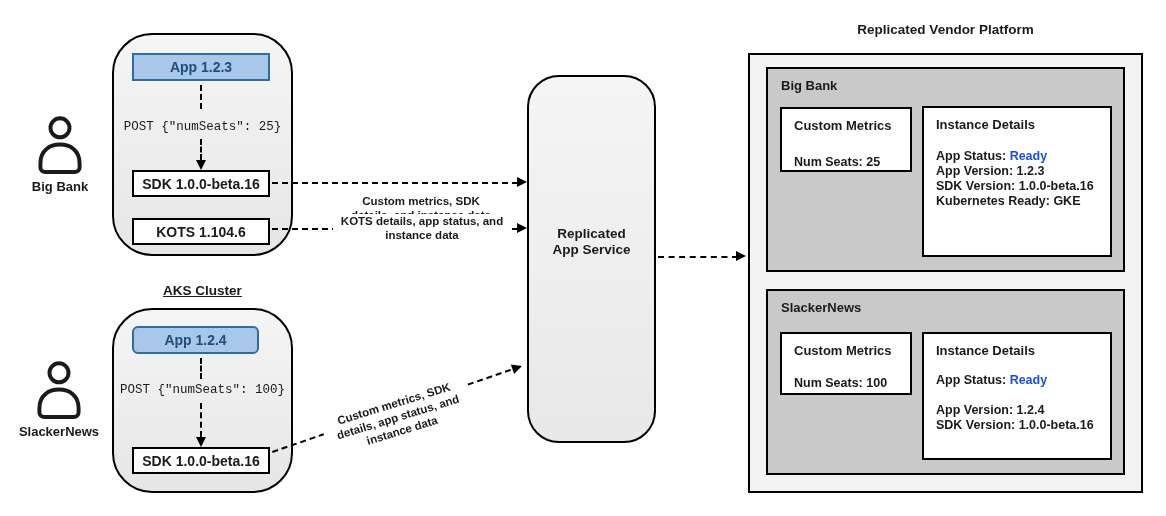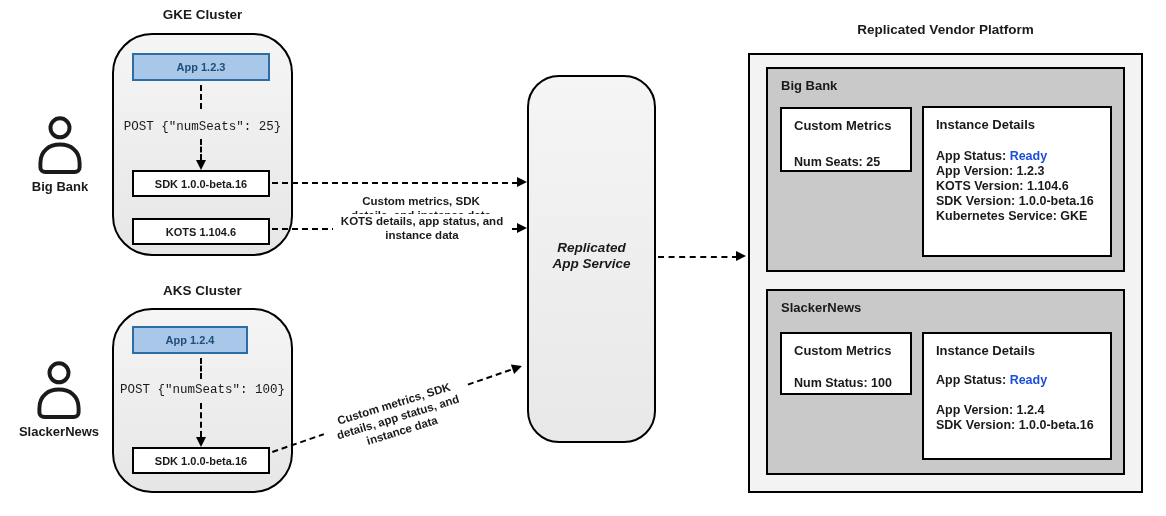--- a/index.html
+++ b/index.html
@@ -2,21 +2,21 @@
 <html><head>
 <meta charset="utf-8">
 <style>
   html,body{margin:0;padding:0;background:#fff;}
   .canvas{position:relative;width:1166px;height:516px;background:#fff;
     font-family:"Liberation Sans",sans-serif;color:#1a1a1a;overflow:hidden;}
   .abs{position:absolute;box-sizing:border-box;}
   .cluster{background:linear-gradient(#f5f5f5,#e6e6e6);border:2.5px solid #000;border-radius:40px;}
   .service{background:linear-gradient(#f5f5f5,#e8e8e8);border:2.5px solid #000;border-radius:32px;}
   .node{background:#fff;border:2px solid #000;display:flex;align-items:center;justify-content:center;
-    font-weight:bold;font-size:11px;}
+    font-weight:bold;font-size:14px;}
   .app-node{background:#a9c7e8;border:2px solid #2e6da4;color:#1f4e79;}
   .title{font-weight:bold;font-size:13.5px;text-align:center;}
   .mono{font-family:"Liberation Mono","DejaVu Sans Mono",monospace;font-size:12.5px;text-align:center;}
   .vdash{width:0;border-left:2.5px dashed #000;}
   .hdash{height:0;border-top:2px dashed #000;}
   .arrow-right{width:0;height:0;border-left:10px solid #000;border-top:5.5px solid transparent;border-bottom:5.5px solid transparent;}
   .arrow-down{width:0;height:0;border-top:10px solid #000;border-left:5.5px solid transparent;border-right:5.5px solid transparent;}
   .flow-label{font-weight:bold;font-size:11.5px;line-height:14px;text-align:center;background:#fff;}
   .platform{background:#f3f3f3;border:2.5px solid #000;}
   .section{background:#c9c9c9;border:2px solid #000;}
@@ -40,83 +40,81 @@
   </div>
 
   <div class="abs actor" style="left:14px;top:358px;width:90px;">
     <svg width="56" height="62" viewBox="0 0 100 110">
       <circle cx="50" cy="26" r="17" fill="none" stroke="#1a1a1a" stroke-width="7"></circle>
       <path d="M15 97 v-8 c0 -22 16 -33 35 -33 s35 11 35 33 v8 c0 5 -4 8 -9 8 h-52 c-5 0 -9 -3 -9 -8 z" fill="none" stroke="#1a1a1a" stroke-width="7" stroke-linejoin="round"></path>
     </svg>
     <div class="title" style="font-size:13px;">SlackerNews</div>
   </div>
 
-  <div class="abs title" style="left:112px;top:7px;width:181px;">GKE Cluster</div>
   <div class="abs cluster" style="left:112px;top:33px;width:181px;height:223px;"></div>
   <div class="abs node app-node" style="left:132px;top:53px;width:138px;height:28px;">App 1.2.3</div>
   <div class="abs vdash" style="left:200px;top:85px;height:24px;"></div>
   <div class="abs mono" style="left:112px;top:120px;width:181px;">POST {"numSeats": 25}</div>
   <div class="abs vdash" style="left:200px;top:139px;height:21px;"></div>
   <div class="abs arrow-down" style="left:196px;top:160px;"></div>
   <div class="abs node" style="left:132px;top:170px;width:138px;height:27px;">SDK 1.0.0-beta.16</div>
   <div class="abs node" style="left:132px;top:218px;width:138px;height:27px;">KOTS 1.104.6</div>
 
   <div class="abs hdash" style="left:272px;top:182px;width:246px;"></div>
   <div class="abs arrow-right" style="left:517px;top:177px;"></div>
   <div class="abs flow-label" style="left:342px;top:176px;width:158px;margin-top:18px;">Custom metrics, SDK details, and instance data</div>
 
   <div class="abs hdash" style="left:272px;top:228px;width:246px;"></div>
   <div class="abs arrow-right" style="left:517px;top:223px;"></div>
   <div class="abs flow-label" style="left:333px;top:214px;width:178px;">KOTS details, app status, and instance data</div>
 
-  <div class="abs title" style="left:112px;top:283px;width:181px;">AKS Cluster</div>
+  <div class="abs title" style="left:112px;top:283px;width:181px;text-decoration:underline;">AKS Cluster</div>
   <div class="abs cluster" style="left:112px;top:308px;width:181px;height:185px;"></div>
-  <div class="abs node app-node" style="left:132px;top:326px;width:116px;height:28px;">App 1.2.4</div>
+  <div class="abs node app-node" style="left:132px;top:326px;width:127px;height:28px;border-radius:6px;">App 1.2.4</div>
   <div class="abs vdash" style="left:200px;top:358px;height:21px;"></div>
   <div class="abs mono" style="left:112px;top:383px;width:181px;">POST {"numSeats": 100}</div>
   <div class="abs vdash" style="left:200px;top:403px;height:34px;"></div>
   <div class="abs arrow-down" style="left:196px;top:437px;"></div>
   <div class="abs node" style="left:132px;top:447px;width:138px;height:27px;">SDK 1.0.0-beta.16</div>
 
   <div class="abs hdash" style="left:272px;top:451px;width:262px;transform:rotate(-19deg);transform-origin:0 0;">
     <div class="abs arrow-right" style="right:-2px;top:-6px;"></div>
   </div>
   <div class="abs flow-label" style="left:322px;top:396px;width:152px;transform:rotate(-17deg);">Custom metrics, SDK details, app status, and instance data</div>
 
   <div class="abs service" style="left:527px;top:75px;width:129px;height:368px;"></div>
-  <div class="abs title" style="left:543px;top:240px;width:97px;line-height:16px;font-style:italic;">Replicated App Service</div>
+  <div class="abs title" style="left:543px;top:226px;width:97px;line-height:16px;">Replicated App Service</div>
 
   <div class="abs hdash" style="left:658px;top:256px;width:80px;"></div>
   <div class="abs arrow-right" style="left:736px;top:251px;"></div>
 
   <div class="abs title" style="left:748px;top:22px;width:395px;">Replicated Vendor Platform</div>
   <div class="abs platform" style="left:748px;top:53px;width:395px;height:440px;"></div>
 
   <div class="abs section" style="left:766px;top:67px;width:359px;height:205px;"></div>
   <div class="abs panel-title" style="left:781px;top:78px;">Big Bank</div>
   <div class="abs panel" style="left:780px;top:107px;width:132px;height:65px;">
     <div class="panel-title">Custom Metrics</div>
     <div class="detail" style="margin-top:22px;">Num Seats: 25</div>
   </div>
   <div class="abs panel" style="left:922px;top:106px;width:190px;height:151px;">
     <div class="panel-title">Instance Details</div>
     <div class="detail" style="margin-top:17px;"><span>App Status:</span> <span class="status-green">Ready</span></div>
     <div style="">
       <div class="detail">App Version: 1.2.3</div>
-      <div class="detail">KOTS Version: 1.104.6</div>
       <div class="detail">SDK Version: 1.0.0-beta.16</div>
-      <div class="detail">Kubernetes Service: GKE</div>
+      <div class="detail">Kubernetes Ready: GKE</div>
     </div>
   </div>
 
   <div class="abs section" style="left:766px;top:289px;width:359px;height:186px;"></div>
   <div class="abs panel-title" style="left:781px;top:300px;">SlackerNews</div>
   <div class="abs panel" style="left:780px;top:332px;width:132px;height:63px;">
     <div class="panel-title">Custom Metrics</div>
-    <div class="detail" style="margin-top:18px;">Num Status: 100</div>
+    <div class="detail" style="margin-top:18px;">Num Seats: 100</div>
   </div>
   <div class="abs panel" style="left:922px;top:332px;width:190px;height:128px;">
     <div class="panel-title">Instance Details</div>
     <div class="detail" style="margin-top:15px;"><span>App Status:</span> <span class="status-green">Ready</span></div>
     <div style="margin-top:15px;">
       <div class="detail">App Version: 1.2.4</div>
       <div class="detail">SDK Version: 1.0.0-beta.16</div>
     </div>
   </div>
 

